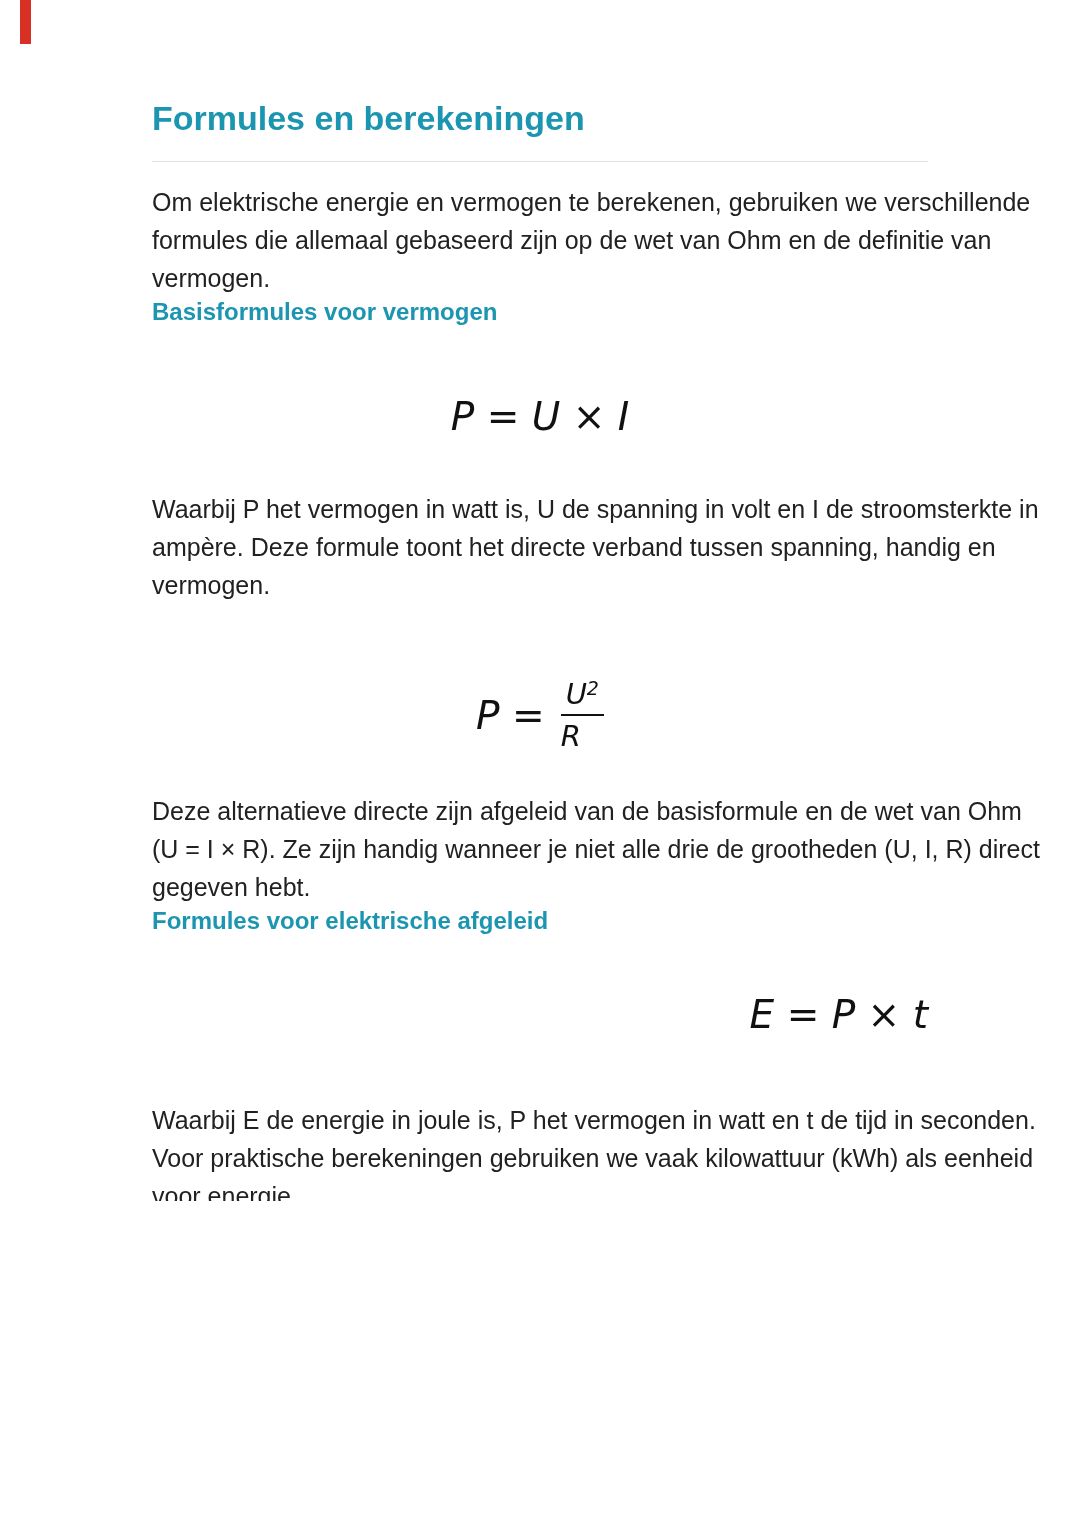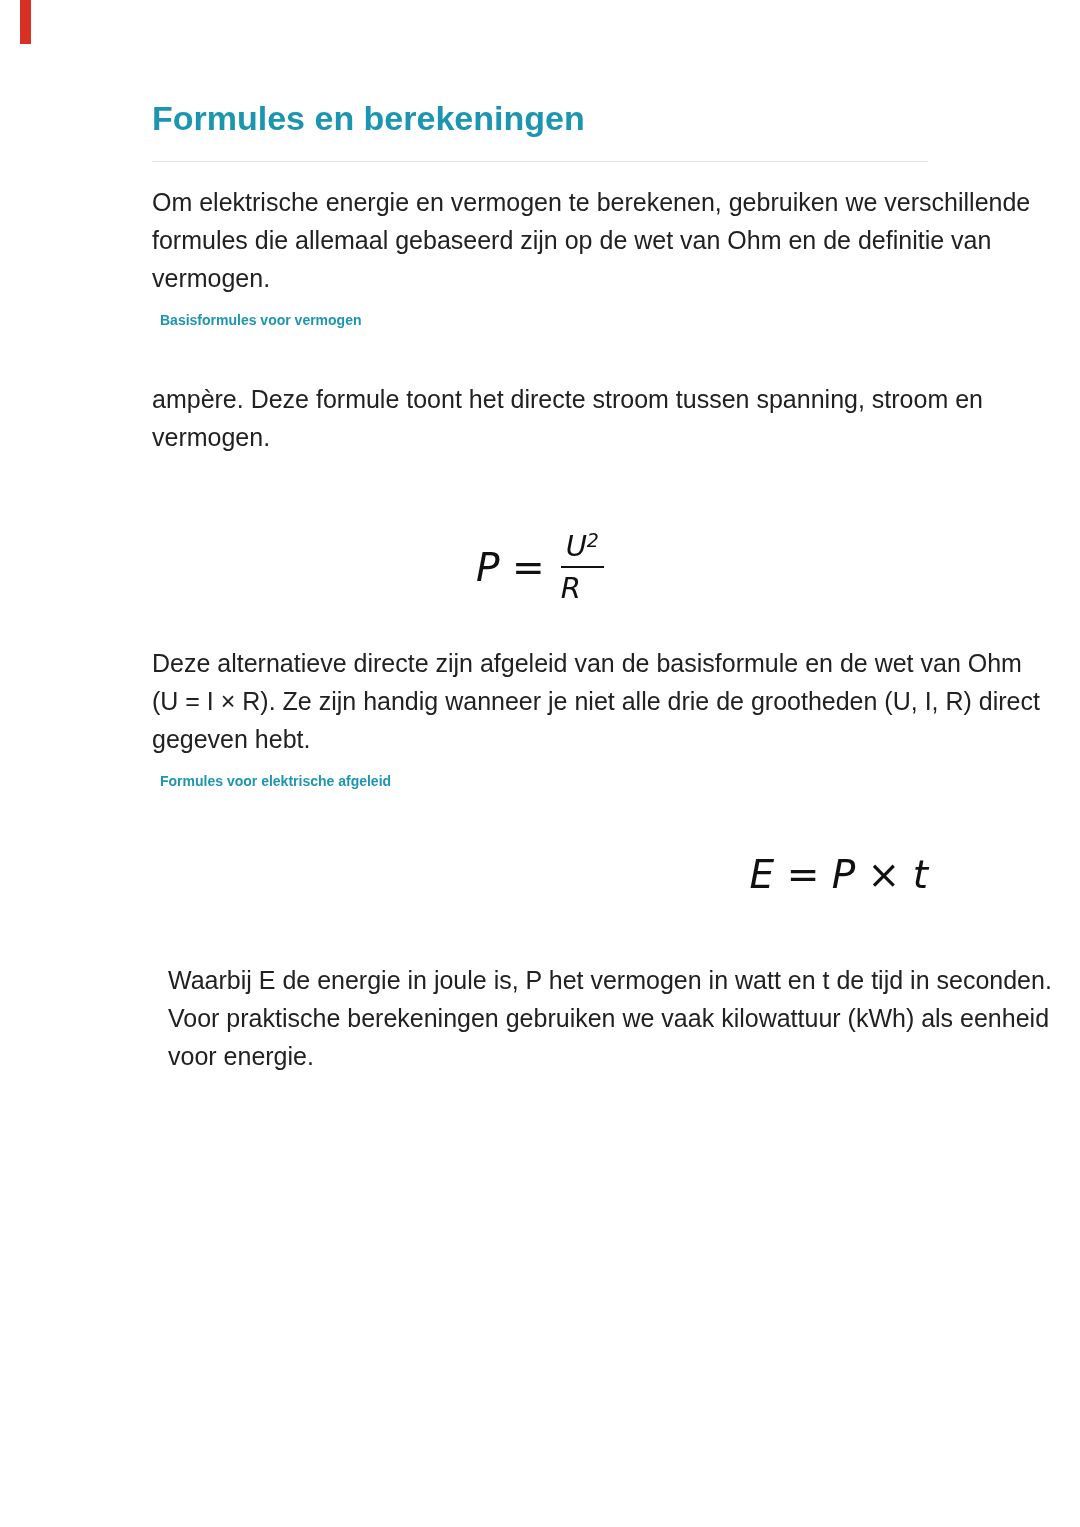--- a/index.html
+++ b/index.html
@@ -42,27 +42,27 @@
   }
   .para {
     font-size: 25px;
     line-height: 38px;
     color: #212121;
   }
   .para .line { white-space: nowrap; }
   .p-intro   { margin-top: 21px; }
   .p-power   { margin-top: 45px; }
   .p-alt     { margin-top: 29px; }
-  .p-energy  { margin-top: 58px; margin-left: 16px; }
+  .p-energy  { margin-top: 58px; }
   h2.subheading {
-    font-size: 14px;
+    font-size: 24px;
     line-height: 30px;
     font-weight: bold;
     color: #1c95b0;
-    margin: 8px;
+    margin: 0;
   }
   .sub-1 { margin-top: 31px; }
   .sub-2 { margin-top: 29px; }
   .formula {
     text-align: center;
     font-style: italic;
     font-family: "DejaVu Sans", sans-serif;
     color: #111111;
     font-size: 39px;
     line-height: 56px;
@@ -119,23 +119,27 @@
     <hr class="divider">
 
     <div class="para p-intro">
       <div class="line">Om elektrische energie en vermogen te berekenen, gebruiken we verschillende</div>
       <div class="line">formules die allemaal gebaseerd zijn op de wet van Ohm en de definitie van</div>
       <div class="line">vermogen.</div>
     </div>
 
     <h2 class="subheading sub-1">Basisformules voor vermogen</h2>
 
+    <div class="formula f-1">
+      <span>P = U × I</span>
+    </div>
 
     <div class="para p-power">
-      <div class="line">ampère. Deze formule toont het directe stroom tussen spanning, stroom en</div>
+      <div class="line">Waarbij P het vermogen in watt is, U de spanning in volt en I de stroomsterkte in</div>
+      <div class="line">ampère. Deze formule toont het directe verband tussen spanning, handig en</div>
       <div class="line">vermogen.</div>
     </div>
 
 
     <div class="formula-frac">
       <span>P =</span>
       <span class="frac">
         <span class="num"><span>U</span><sup>2</sup></span>
         <span class="den">R</span>
       </span>

